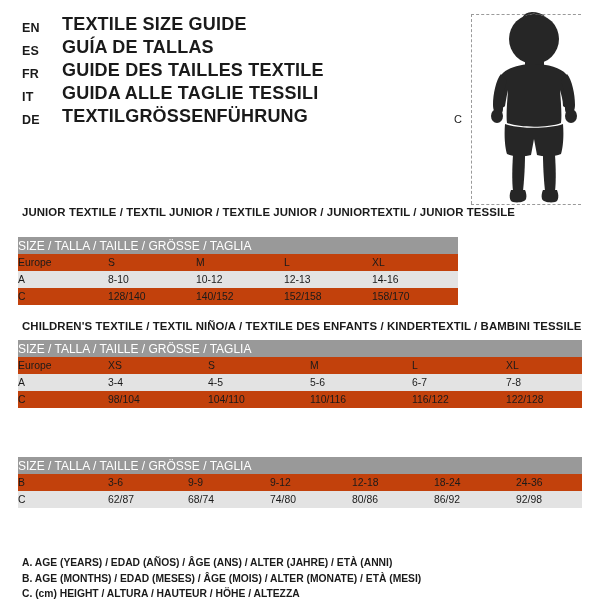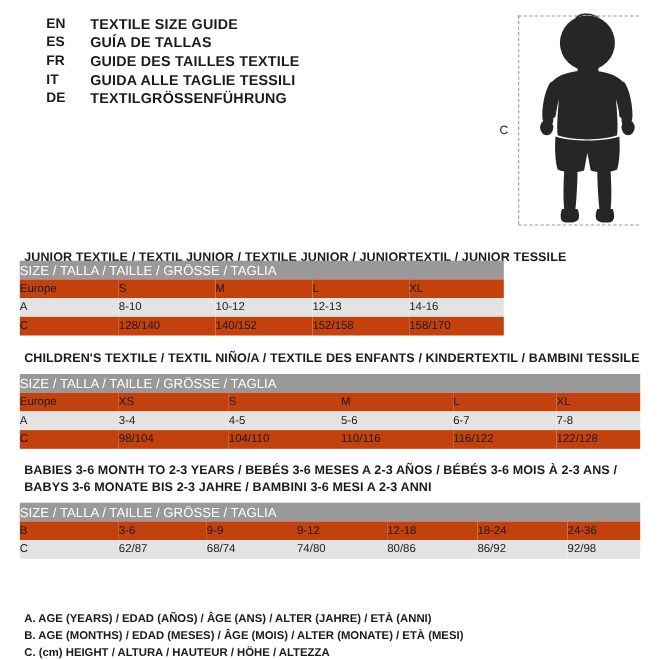--- a/index.html
+++ b/index.html
@@ -22,33 +22,32 @@
 
   
   .header {
     position: absolute;
     left: 22px;
     top: 14px;
     width: 400px;
   }
   .hdr-row {
     display: flex;
-    align-items: flex-start;
+    align-items: flex-end;
     margin-bottom: 2px;
-    margin-left: 20px;
   }
   .hdr-lang {
     width: 40px;
     font-size: 12.5px;
     font-weight: bold;
     letter-spacing: 0.2px;
     color: #1a1a1a;
   }
   .hdr-text {
-    font-size: 13px;
+    font-size: 18px;
     font-weight: bold;
     letter-spacing: 0.2px;
     color: #1a1a1a;
   }
 
   
   .figure-wrap {
     position: absolute;
     left: 440px;
     top: 8px;
@@ -210,21 +209,21 @@
 
           <path d="M73 143 c1 14 1 28 0 36 c-1 4 -9 4 -10 0 c-1 -9 -2 -24 -2 -36 z"></path>
 
           <path d="M29 178 c-2 5 -2 11 2 12 c5 1 12 0 13 -3 c1 -3 0 -7 -1 -9 z"></path>
           <path d="M75 178 c2 5 2 11 -2 12 c-5 1 -12 0 -13 -3 c-1 -3 0 -7 1 -9 z"></path>
         </g>
       </svg>
     </div>
   </div>
 
-  <div class="sec-title" style="top:228px;text-align:center;">JUNIOR TEXTILE / TEXTIL JUNIOR / TEXTILE JUNIOR / JUNIORTEXTIL / JUNIOR TESSILE</div>
+  <div class="sec-title" style="top:206px;text-align:center;">JUNIOR TEXTILE / TEXTIL JUNIOR / TEXTILE JUNIOR / JUNIORTEXTIL / JUNIOR TESSILE</div>
   <table class="sizes" style="left:18px; top:237px; width:440px;">
     <colgroup>
       <col style="width:90px">
         <col style="width:88px">
         <col style="width:88px">
         <col style="width:88px">
         <col style="width:86px">
     </colgroup>
     <tbody>
       <tr class="hdr-band">
@@ -288,24 +287,20 @@
         <td class="lbl">C</td>
         <td class="val">98/104</td>
         <td class="val">104/110</td>
         <td class="val">110/116</td>
         <td class="val">116/122</td>
         <td class="val">122/128</td>
       </tr>
     </tbody>
   </table>
 
-  <div class="sec-title two-line" style="top:421px;">
-    <div>BABIES 3-6 MONTH TO 2-3 YEARS / BEBÉS 3-6 MESES A 2-3 AÑOS / BÉBÉS 3-6 MOIS À 2-3 ANS /</div>
-    <div>BABYS 3-6 MONATE BIS 2-3 JAHRE / BAMBINI 3-6 MESI A 2-3 ANNI</div>
-  </div>
   <table class="sizes" style="left:18px; top:457px; width:564px;">
     <colgroup>
       <col style="width:90px">
         <col style="width:80px">
         <col style="width:82px">
         <col style="width:82px">
         <col style="width:82px">
         <col style="width:82px">
         <col style="width:66px">
     </colgroup>

